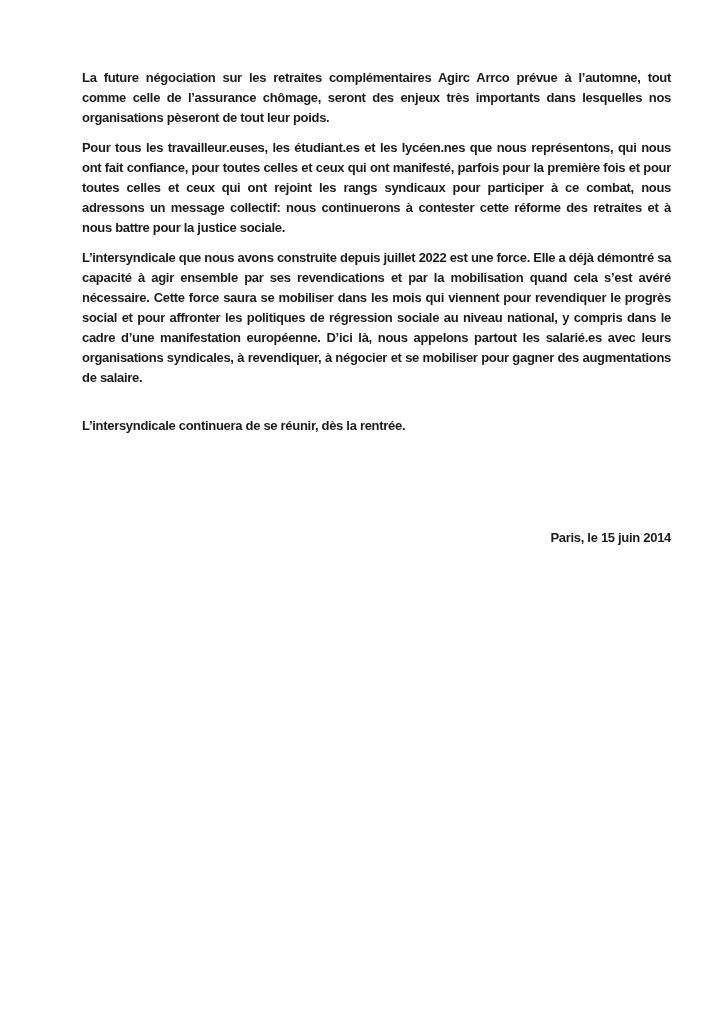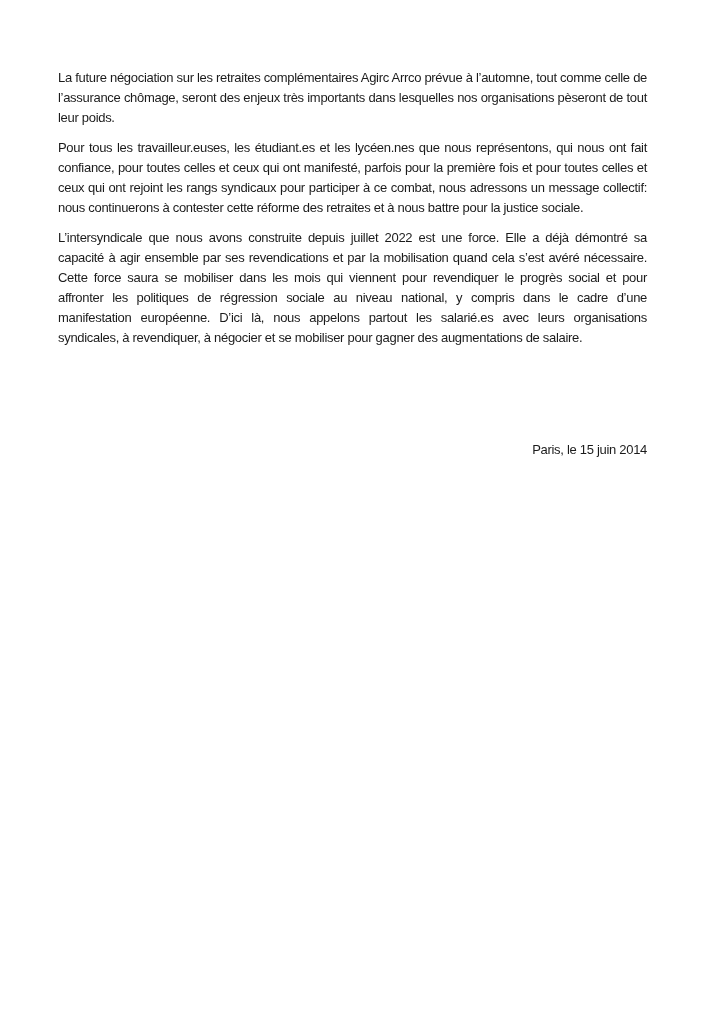--- a/index.html
+++ b/index.html
@@ -11,26 +11,27 @@
     position: relative;
     width: 724px;
     height: 1024px;
     background: #ffffff;
     overflow: hidden;
     font-family: "Liberation Sans", sans-serif;
   }
   .letter-body {
     position: absolute;
     top: 68px;
-    left: 58px;
+    left: 82px;
     width: 589px;
     color: #1b1b1b;
     font-size: 13px;
     line-height: 20px;
     letter-spacing: -0.3px;
+    font-weight: bold;
   }
   .para {
     margin: 0 0 10px 0;
     text-align: justify;
   }
   .closing {
     margin-top: 28px;
     text-align: left;
   }
   .dateline {
@@ -39,15 +40,16 @@
   }
 </style>
 </head>
 <body>
 
 <div class="page">
   <div class="letter-body">
     <p class="para">La future négociation sur les retraites complémentaires Agirc Arrco prévue à l’automne, tout comme celle de l’assurance chômage, seront des enjeux très importants dans lesquelles nos organisations pèseront de tout leur poids.</p>
     <p class="para">Pour tous les travailleur.euses, les étudiant.es et les lycéen.nes que nous représentons, qui nous ont fait confiance, pour toutes celles et ceux qui ont manifesté, parfois pour la première fois et pour toutes celles et ceux qui ont rejoint les rangs syndicaux pour participer à ce combat, nous adressons un message collectif: nous continuerons à contester cette réforme des retraites et à nous battre pour la justice sociale.</p>
     <p class="para">L’intersyndicale que nous avons construite depuis juillet 2022 est une force. Elle a déjà démontré sa capacité à agir ensemble par ses revendications et par la mobilisation quand cela s’est avéré nécessaire. Cette force saura se mobiliser dans les mois qui viennent pour revendiquer le progrès social et pour affronter les politiques de régression sociale au niveau national, y compris dans le cadre d’une manifestation européenne. D’ici là, nous appelons partout les salarié.es avec leurs organisations syndicales, à revendiquer, à négocier et se mobiliser pour gagner des augmentations de salaire.</p>
+    <p class="para closing">L’intersyndicale continuera de se réunir, dès la rentrée.</p>
     <p class="para dateline">Paris, le 15 juin 2014</p>
   </div>
 </div>
 
 </body></html>

